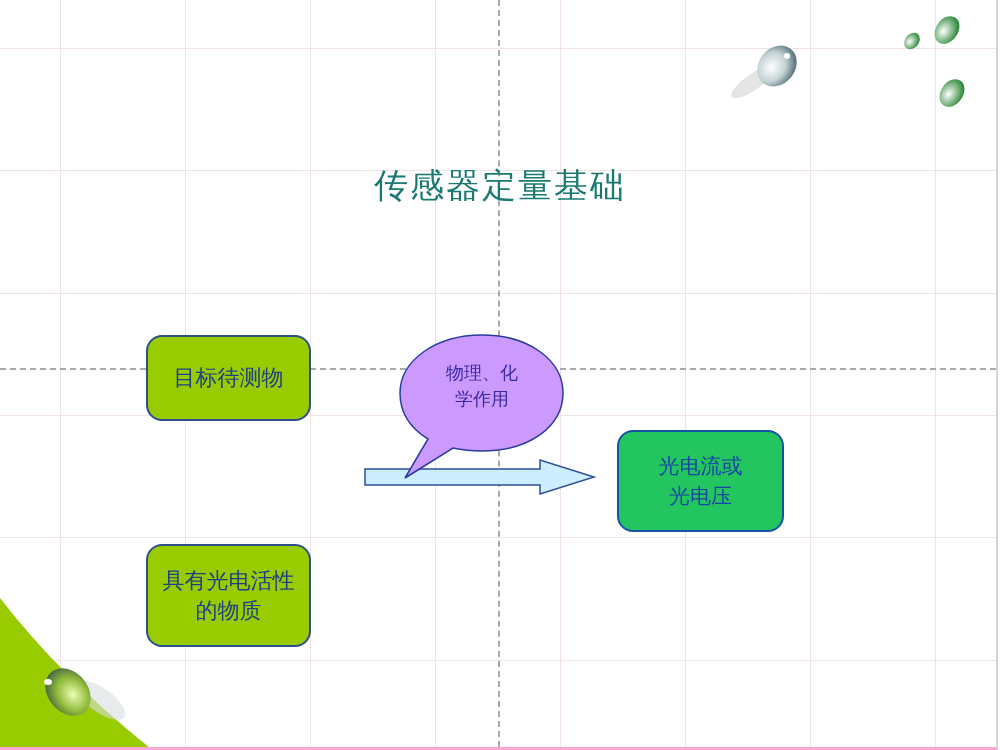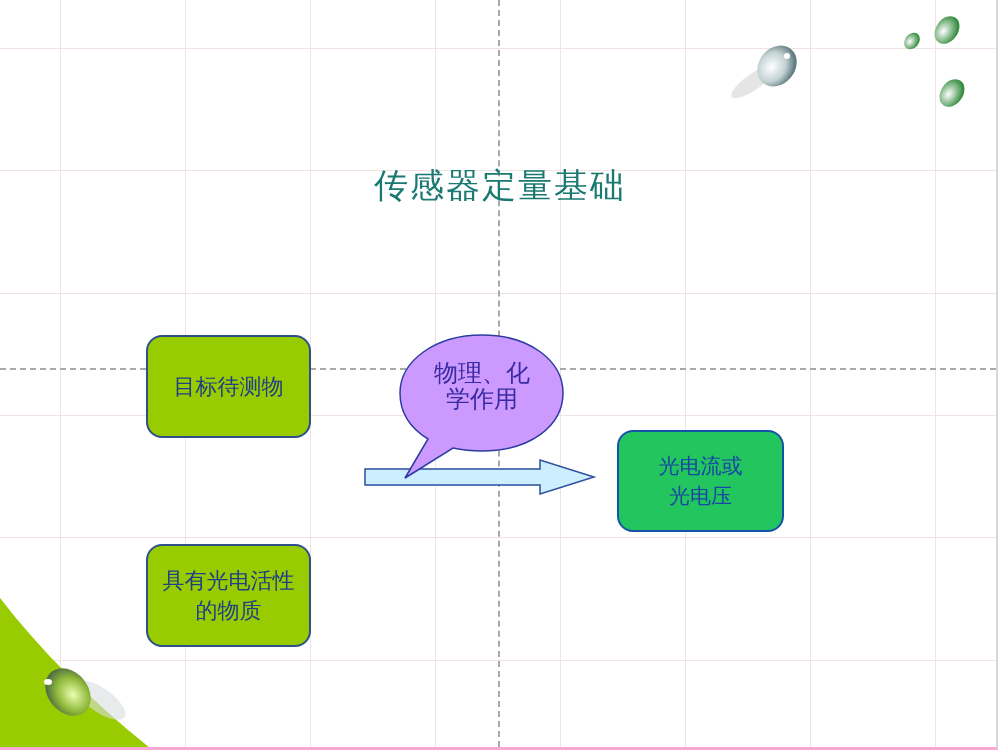--- a/index.html
+++ b/index.html
@@ -7,21 +7,21 @@
   .slide{position:absolute;left:0;top:0;width:996px;height:747px;background:#fff;border-right:2px solid #d6d6d6;border-bottom:4px solid #f9a8d4;overflow:hidden;}
   .grid{position:absolute;left:0;top:0;width:100%;height:100%;}
   .vline{position:absolute;top:0;width:1px;height:100%;background:#f1e3e3;}
   .hline{position:absolute;left:0;height:1px;width:100%;background:#f1e3e3;}
   .dash-v{position:absolute;left:498px;top:0;width:0;height:100%;border-left:2px dashed #a9a9a9;}
   .dash-h{position:absolute;top:368px;left:0;height:0;width:100%;border-top:2px dashed #a9a9a9;}
   .title{position:absolute;left:0;width:1000px;top:163px;text-align:center;font-family:"DejaVu Serif","Liberation Serif",serif;font-size:34px;color:#1a7a72;letter-spacing:2px;}
   .box{position:absolute;display:flex;align-items:center;justify-content:center;text-align:center;border-radius:16px;box-sizing:border-box;}
   .green{background:#99cc00;border:2px solid #2d4f8a;color:#1f3f86;font-size:22px;line-height:30px;}
   .cyan{background:#22c55e;border:2px solid #1553a8;color:#1845a8;font-size:21px;line-height:30px;}
-  .bubble-text{position:absolute;left:412px;top:360px;width:140px;text-align:center;color:#3a2aa0;font-size:24px;line-height:26px;}
+  .bubble-text{position:absolute;left:412px;top:360px;width:140px;text-align:center;color:#3a2aa0;font-size:18px;line-height:26px;}
 </style>
 </head>
 <body>
 
 <div class="slide">
   <div class="grid">
     <div class="vline" style="left:60px"></div>
     <div class="vline" style="left:185px"></div>
     <div class="vline" style="left:310px"></div>
     <div class="vline" style="left:435px"></div>
@@ -90,21 +90,21 @@
         <radialGradient id="gd5" cx="0.4" cy="0.6" r="0.6">
           <stop offset="0" stop-color="#fff"></stop>
           <stop offset="1" stop-color="#2f8a3a"></stop>
         </radialGradient>
       </defs>
     <ellipse cx="22" cy="20" rx="11" ry="15" fill="url(#gd5)" transform="rotate(35 22 20)"></ellipse>
   </svg>
 
   <div class="title">传感器定量基础</div>
 
-  <div class="box green" style="left:146px;top:335px;width:165px;height:103px;">
+  <div class="box green" style="left:146px;top:335px;width:165px;height:86px;">
     <span>目标待测物</span>
   </div>
 
   <div class="box green" style="left:146px;top:500px;width:165px;height:103px;flex-direction:column;margin-top:44px;">
     <span>具有光电活性</span>
     <span>的物质</span>
   </div>
 
   <svg style="position:absolute;left:362px;top:458px" width="240" height="40" viewBox="0 0 240 40">
     <path d="M3,11 L178,11 L178,2 L232,19 L178,36 L178,27 L3,27 Z" fill="#cceeff" stroke="#2c4fa0" stroke-width="1.5"></path>

